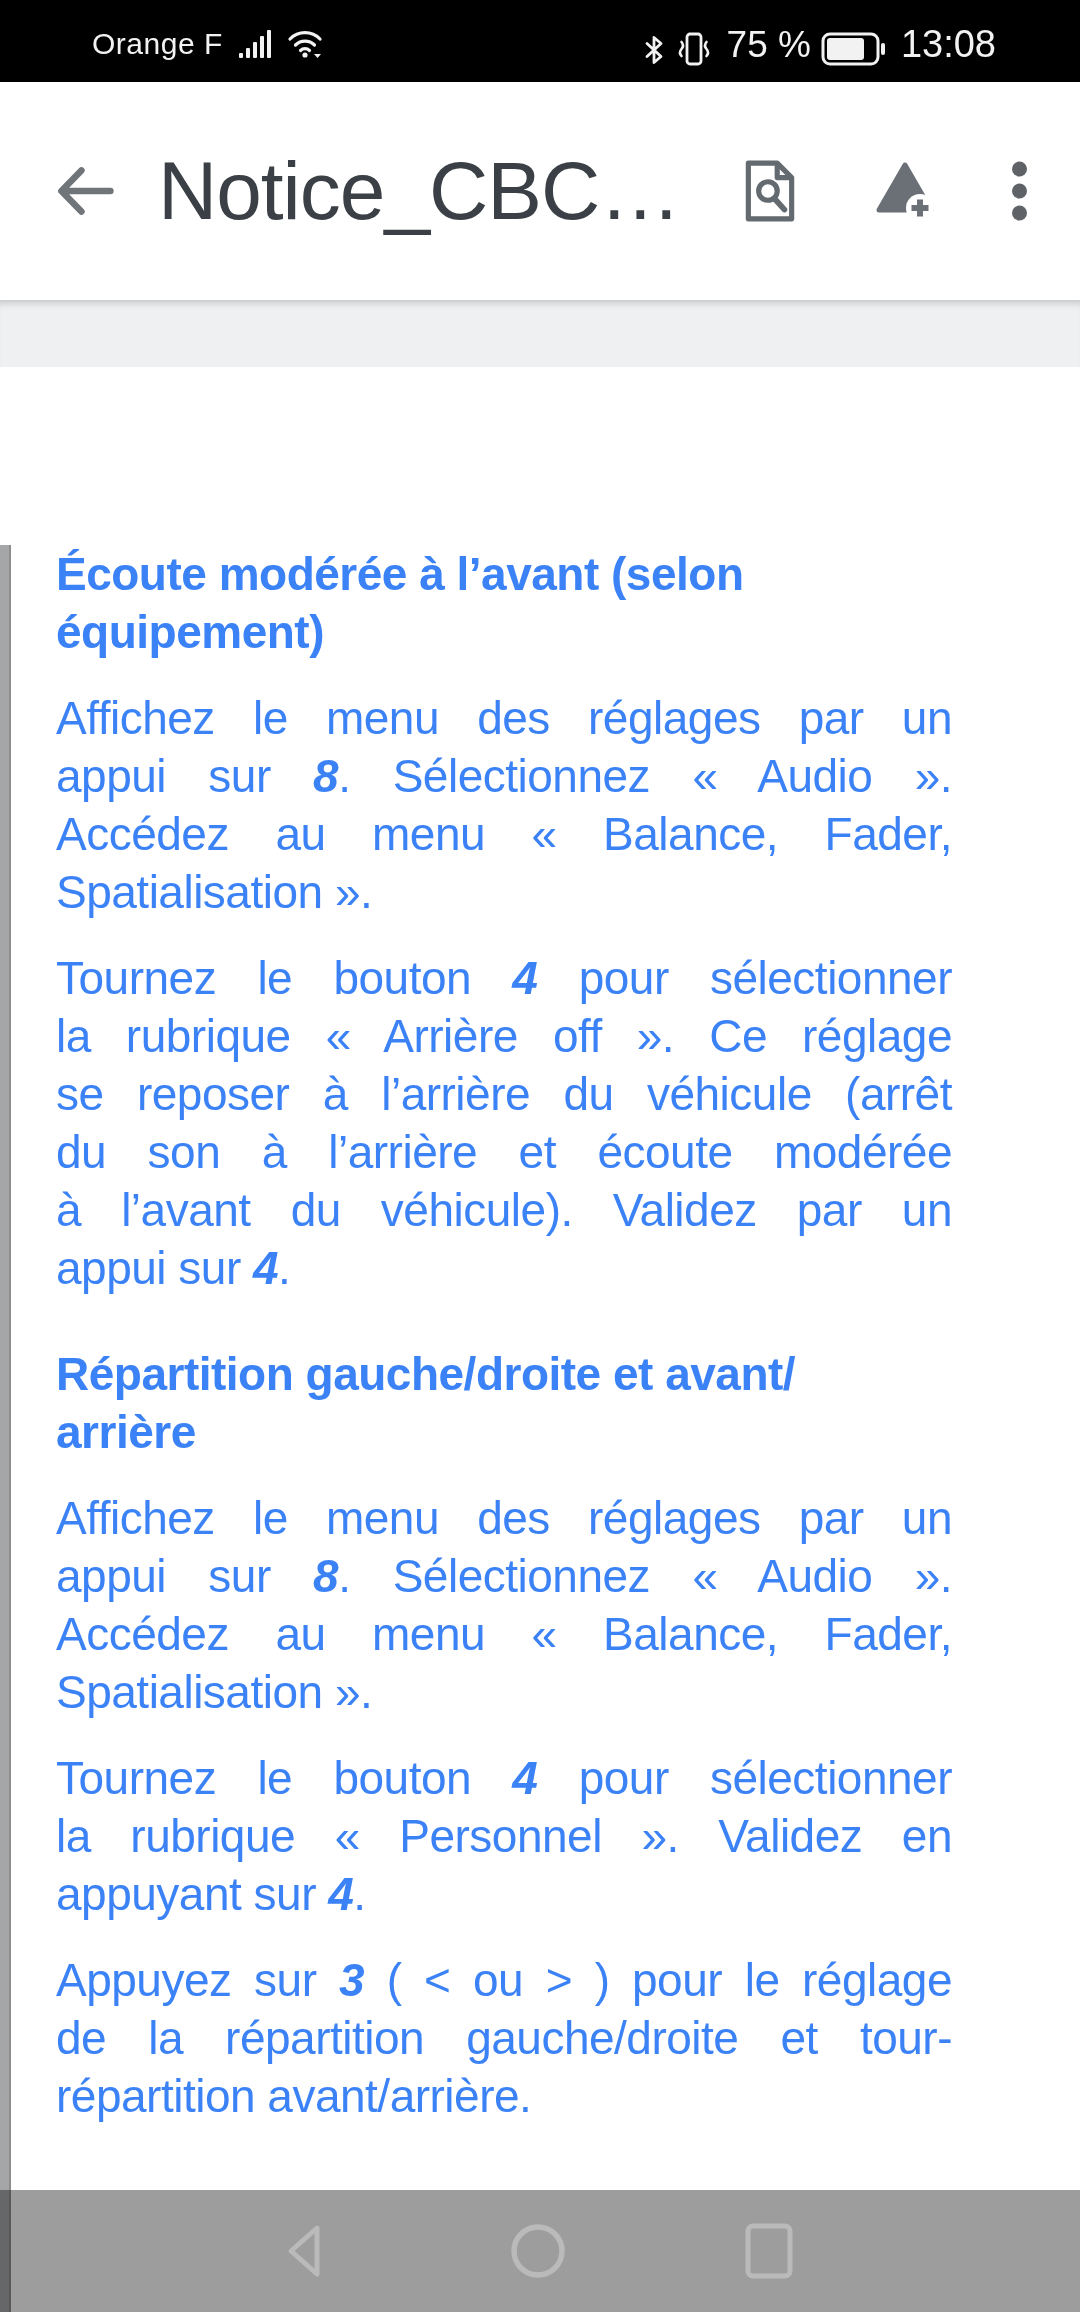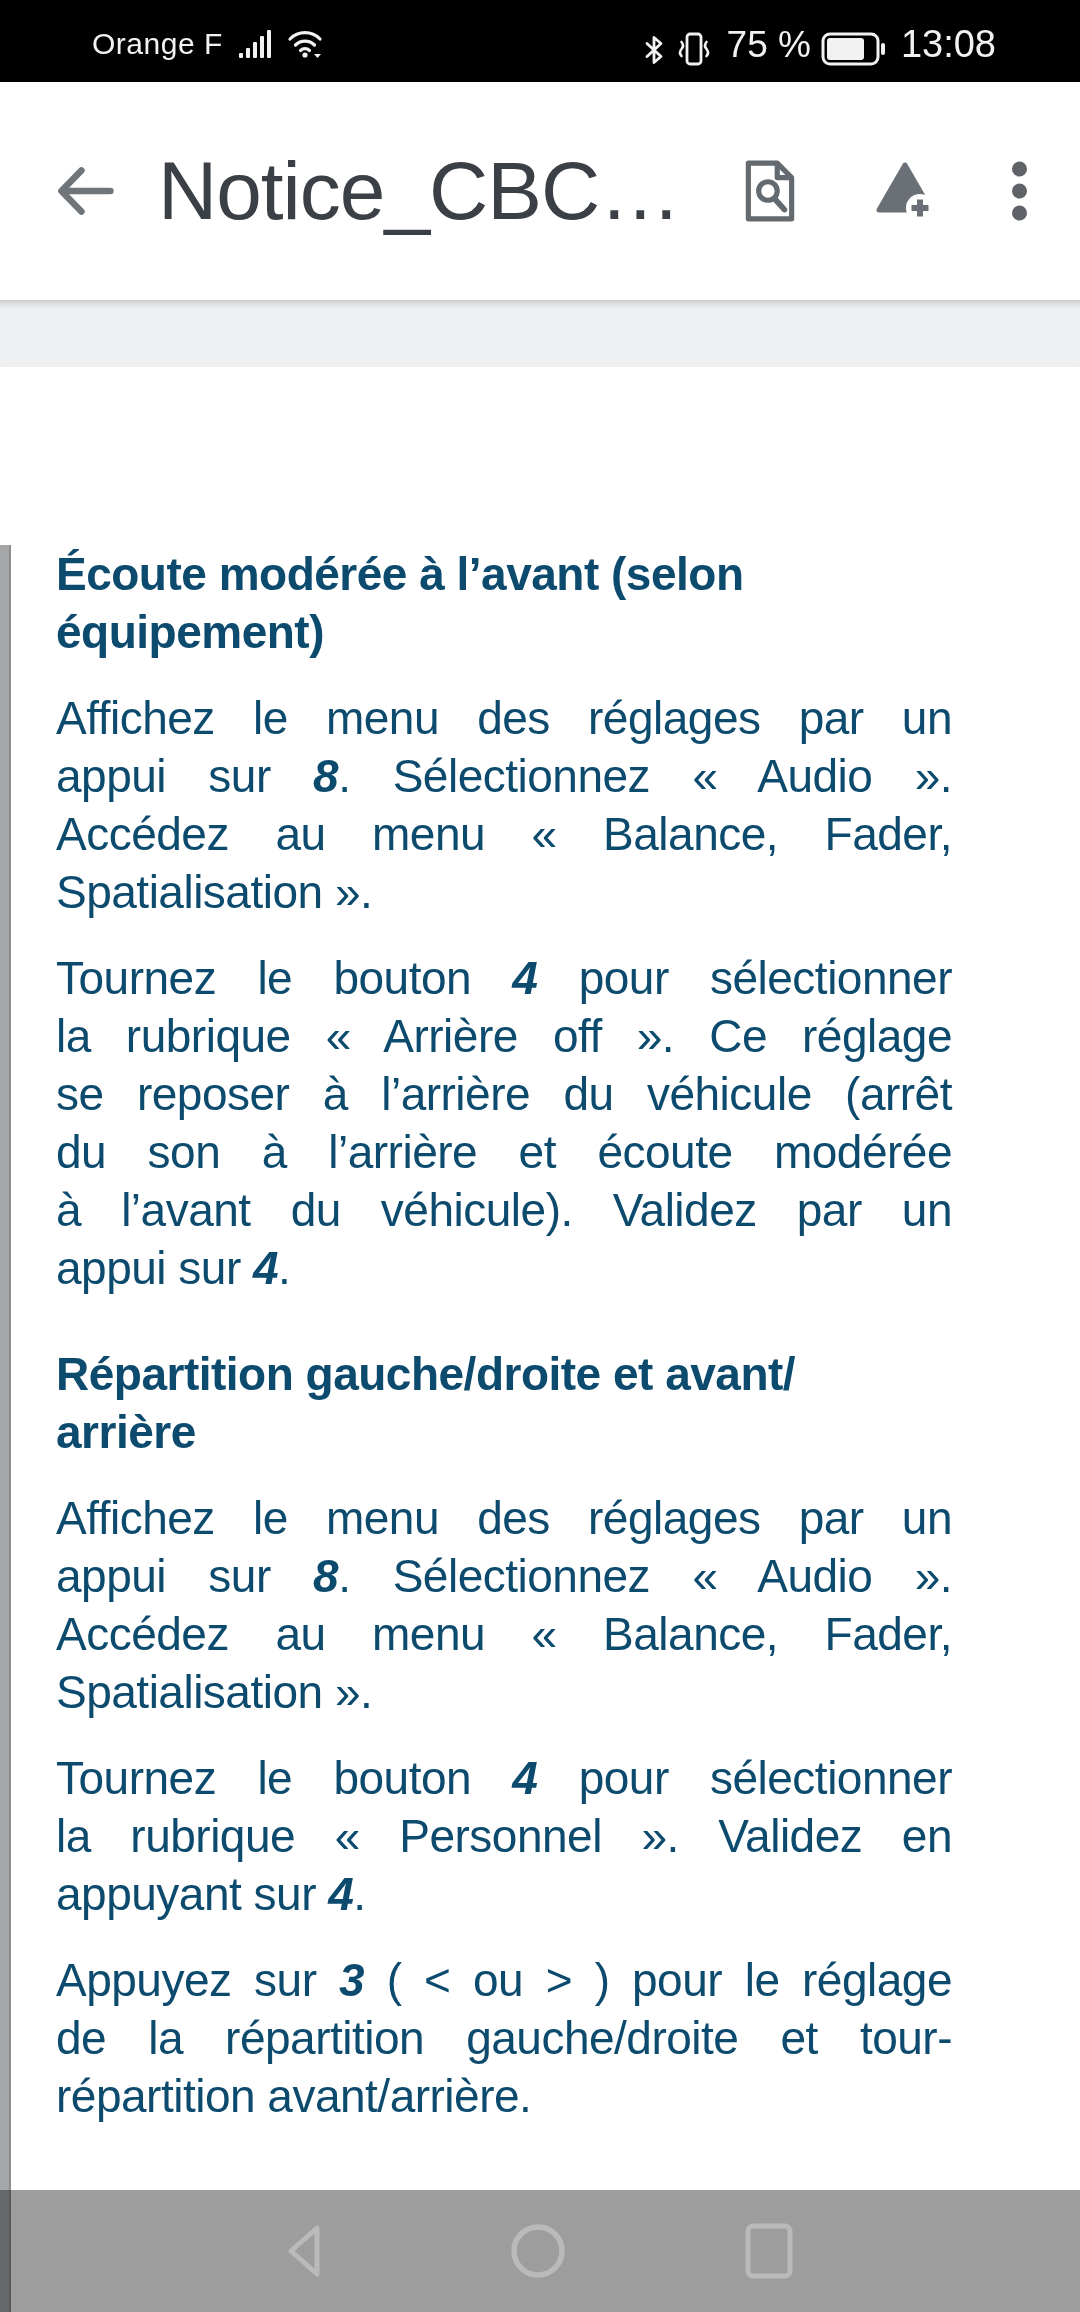--- a/index.html
+++ b/index.html
@@ -26,21 +26,21 @@
   .hbtn{background:none;border:none;padding:0;cursor:pointer;display:flex;align-items:center;}
 
   
   .page-gap{position:absolute;top:300px;left:0;width:100%;height:67px;background:#eef0f2;
     box-shadow:inset 0 9px 9px -7px rgba(0,0,0,0.22);}
 
   
   .pdf-page{position:absolute;top:367px;left:0;right:0;bottom:0;background:#ffffff;}
   .chapter-bar{position:absolute;left:0;top:178px;bottom:0;width:9px;background:#a4a6a8;
     border-right:2px solid #8b8d8f;}
-  .content{position:absolute;left:56px;top:178px;width:896px;color:#0c4a6e;letter-spacing:-0.5px;}
+  .content{position:absolute;left:56px;top:178px;width:896px;color:#3b82f6;letter-spacing:-0.5px;}
   .heading{font-size:46px;line-height:58px;font-weight:700;margin:0 0 28px 0;}
   .para + .heading{margin-top:48px;}
   .para{font-size:46px;line-height:58px;margin:0 0 28px 0;}
   .line{min-height:58px;}
   .line.just{text-align:justify;text-align-last:justify;}
   .callout{font-weight:700;font-style:italic;}
 
   
   .nav-bar{position:absolute;left:0;top:2190px;width:100%;height:122px;background:rgba(10,10,10,0.40);}
   .nav-btn{position:absolute;top:31px;width:60px;height:60px;background:none;border:none;padding:0;cursor:pointer;}

